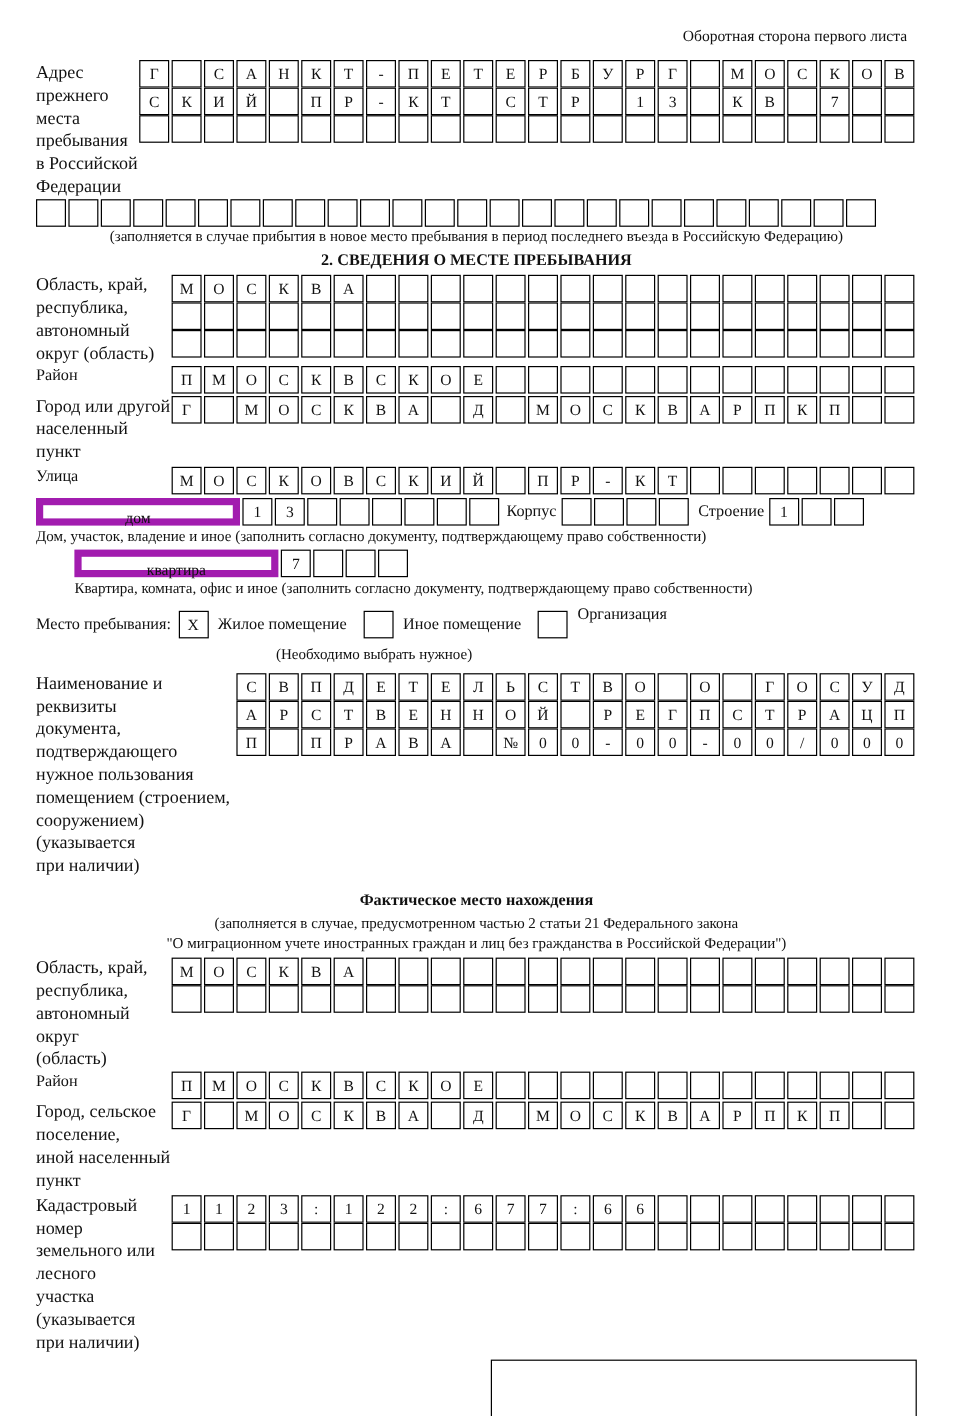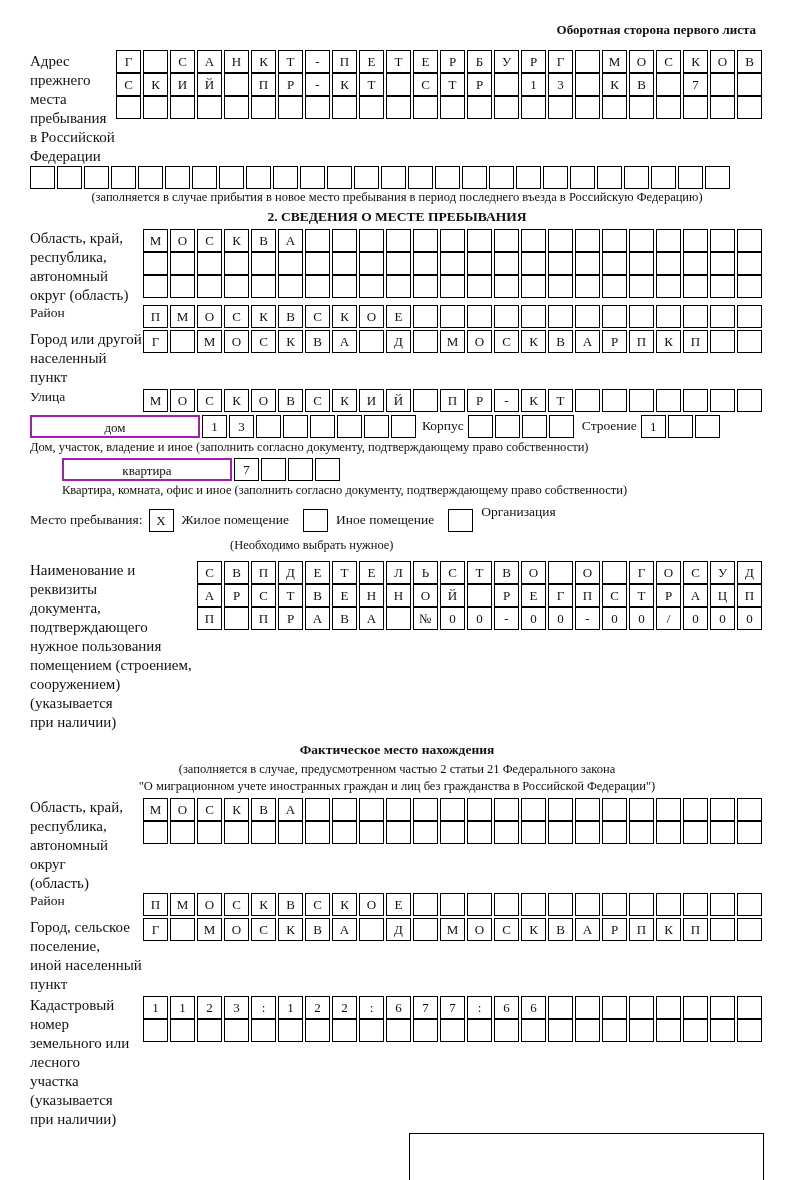--- a/index.html
+++ b/index.html
@@ -16,21 +16,20 @@
   }
   .page {
     position: relative;
     width: 800px; height: 1180px;
     padding: 0;
   }
   .header-right {
     text-align: right;
     font-size: 13px;
     padding: 22px 44px 0 16px;
-    font-weight: bold;
   }
   
   .cells { display: flex; }
   .cell {
     width: 25px; height: 23px;
     border: 1px solid #000;
     margin-right: 2px;
     font-size: 13px;
     text-align: center;
     line-height: 21px;
@@ -50,21 +49,21 @@
     font-size: 13.5px;
     margin: 4px 0 4px 0;
   }
   .note {
     text-align: center;
     font-size: 12.5px;
     margin: 1px 0 2px 0;
   }
   .content { padding: 0 36px 0 30px; }
   .wide-box {
-    border: 2px solid #a21caf;
+    border: 6px solid #a21caf;
     height: 23px;
     font-size: 13px;
     text-align: center;
     line-height: 21px;
     margin-right: 2px;
   }
   .small { font-size: 12.5px; }
   .big-box {
     border: 1px solid #000;
     width: 355px;

